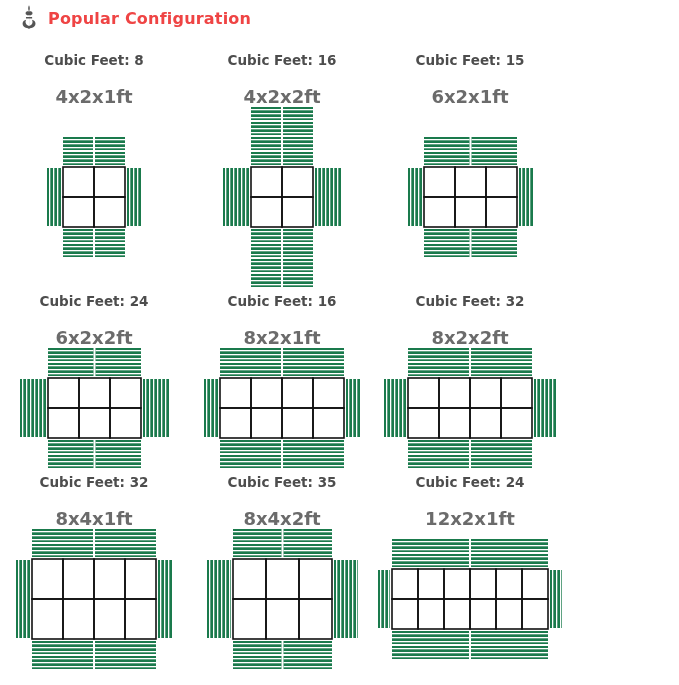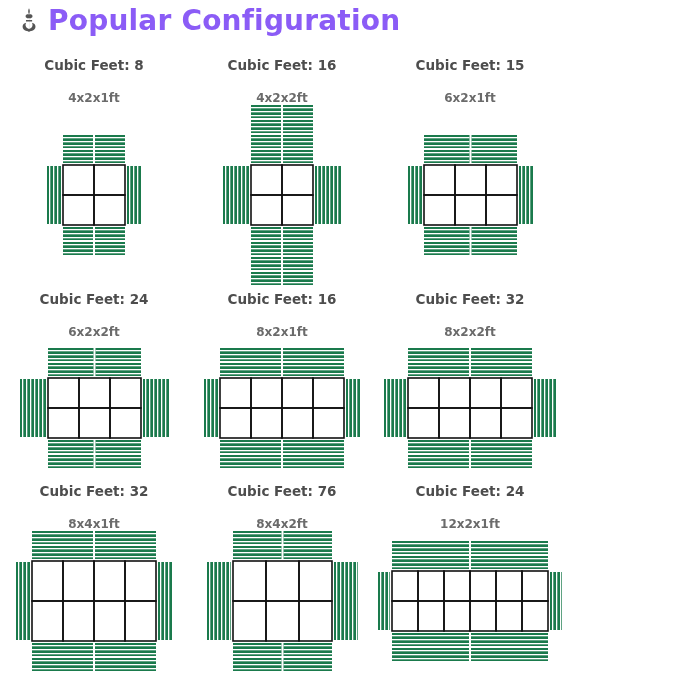--- a/index.html
+++ b/index.html
@@ -21,23 +21,23 @@
     gap: 8px;
     padding: 4px 0 0 18px;
   }
   .fleur {
     width: 22px;
     height: 28px;
     flex: 0 0 auto;
     color: #555555;
   }
   .title-text {
-    font-size: 28px;
+    font-size: 16px;
     font-weight: bold;
-    color: #8b5cf6;
+    color: #ef4444;
     letter-spacing: 0.2px;
     white-space: nowrap;
   }
   .grid {
     margin-top: 14px;
     display: grid;
     grid-template-columns: repeat(3, 1fr);
     grid-template-rows: repeat(3, 1fr);
     width: 564px;
     height: 620px;
@@ -49,21 +49,21 @@
     align-items: center;
   }
   .cf-label {
     font-size: 13.5px;
     font-weight: bold;
     color: #4d4d4d;
     margin-top: 6px;
     white-space: nowrap;
   }
   .dim-label {
-    font-size: 12px;
+    font-size: 18px;
     font-weight: bold;
     color: #6b6b6b;
     margin-top: 18px;
     white-space: nowrap;
   }
   .fig {
     flex: 1 1 auto;
     display: flex;
     align-items: center;
     justify-content: center;
@@ -666,21 +666,21 @@
           <rect x="78" y="30" width="31" height="40" fill="none" stroke="#111111" stroke-width="1.6"></rect>
           <rect x="109" y="30" width="31" height="40" fill="none" stroke="#111111" stroke-width="1.6"></rect>
           <rect x="16" y="70" width="31" height="40" fill="none" stroke="#111111" stroke-width="1.6"></rect>
           <rect x="47" y="70" width="31" height="40" fill="none" stroke="#111111" stroke-width="1.6"></rect>
           <rect x="78" y="70" width="31" height="40" fill="none" stroke="#111111" stroke-width="1.6"></rect>
           <rect x="109" y="70" width="31" height="40" fill="none" stroke="#111111" stroke-width="1.6"></rect>
         </svg>
       </div>
     </div>
     <div class="cell">
-      <div class="cf-label">Cubic Feet: 76</div>
+      <div class="cf-label">Cubic Feet: 35</div>
       <div class="dim-label">8x4x2ft</div>
       <div class="fig">
         <svg class="diagram" width="151" height="140" viewBox="0 0 151 140">
           <g>
             <rect x="26" y="0" width="48.5" height="13" fill="#1a7a4c"></rect>
             <rect x="26" y="2" width="48.5" height="1.3" fill="#ffffff"></rect>
             <rect x="26" y="6" width="48.5" height="1.3" fill="#ffffff"></rect>
             <rect x="26" y="10" width="48.5" height="1.3" fill="#ffffff"></rect>
           </g>
           <g>

